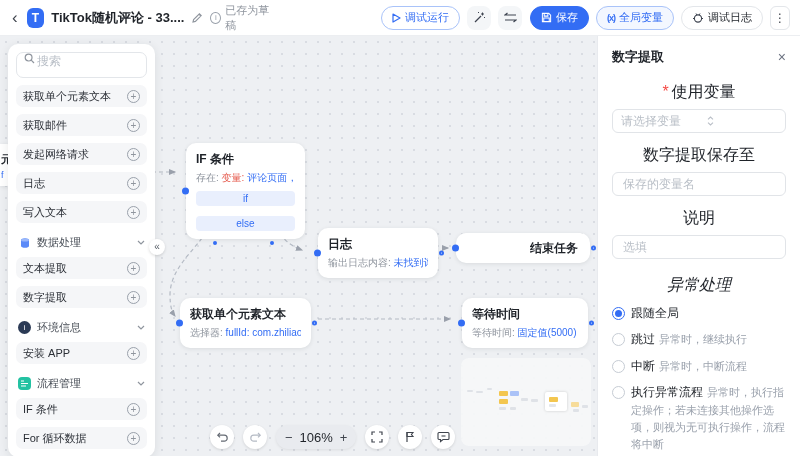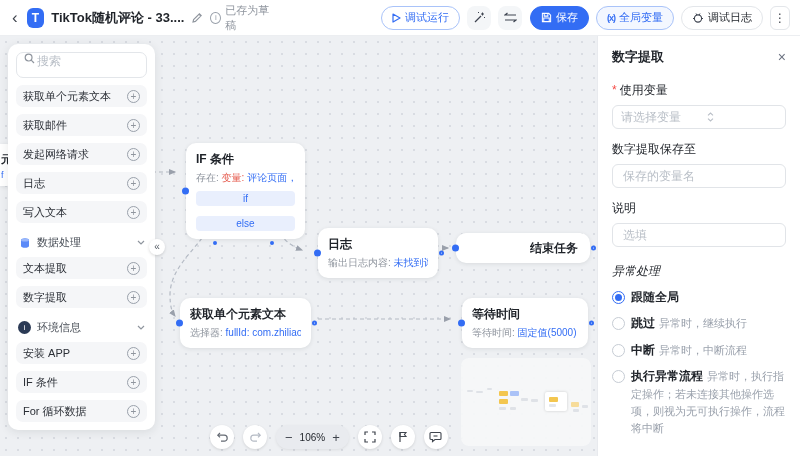--- a/index.html
+++ b/index.html
@@ -71,40 +71,40 @@
   
   .minimap{position:absolute;left:461px;top:322px;width:130px;height:88px;background:rgba(246,247,249,.92);border-radius:8px;z-index:1;}
   .mk{position:absolute;border-radius:1px;}
   .viewport{position:absolute;left:84px;top:34px;width:22px;height:19px;background:#fff;box-shadow:0 0 3px rgba(0,0,0,.18);border-radius:2px;}
 
   
   .toolbar{position:absolute;left:210px;top:389px;display:flex;align-items:center;gap:9px;z-index:4;}
   .circ{width:24px;height:24px;border-radius:50%;background:#fff;box-shadow:0 1px 3px rgba(0,0,0,.12);display:flex;align-items:center;justify-content:center;cursor:pointer;}
   .zoom-pill{height:24px;background:#e9ebef;border-radius:12px;display:flex;align-items:center;gap:7px;padding:0 9px;box-shadow:0 1px 3px rgba(0,0,0,.08);}
   .zsign{font-size:13px;color:#40454e;cursor:pointer;line-height:1;}
-  .zval{font-size:10px;color:#1f2329;}
+  .zval{font-size:13px;color:#1f2329;}
 
   
   .panel{width:203px;flex:none;background:#fff;border-left:1px solid #e8eaee;padding:12px 14px;overflow:hidden;}
   .panel-head{display:flex;align-items:center;justify-content:space-between;margin-bottom:16px;}
   .panel-title{font-size:13px;font-weight:bold;color:#1f2329;}
   .close{font-size:14px;color:#6b7280;cursor:pointer;line-height:1;}
-  .f-label{font-size:12px;color:#1f2329;margin-bottom:6px;}
+  .f-label{font-size:16px;color:#1f2329;margin-bottom:6px;text-align:center;}
   .star{color:#f54a45;margin-right:3px;}
   .f-group{margin-bottom:12px;}
   .sel,.inp{height:24px;border:1px solid #e1e4e8;border-radius:6px;width:100%;display:flex;align-items:center;padding:0 8px;font-size:12px;background:#fff;}
   .sel{cursor:pointer;gap:26px;}
   .ph{color:#b9bfc7;}
   .inp input{border:none;outline:none;width:100%;font-size:12px;font-family:inherit;background:transparent;color:#1f2329;}
   .inp input::placeholder{color:#b9bfc7;}
   .radio-row{display:flex;gap:6px;margin-top:9px;font-size:12px;line-height:1.45;cursor:pointer;}
   .radio{width:13px;height:13px;border-radius:50%;border:1px solid #c6ccd4;background:#fff;flex:none;margin-top:2px;position:relative;}
   .radio.sel2{border-color:#336df4;}
   .radio.sel2::after{content:"";position:absolute;inset:2px;border-radius:50%;background:#336df4;}
-  .r-label{color:#1f2329;font-weight:700;}
+  .r-label{color:#1f2329;font-weight:400;}
   .r-desc{color:#9aa1ac;font-size:11px;margin-left:4px;}
   .notify-row{display:flex;align-items:center;gap:4px;font-size:12px;color:#1f2329;margin:16px 0 8px 0;}
   svg{display:block;}
 </style>
 </head>
 <body>
 
 <div class="app">
 
   <header class="topbar">
@@ -373,20 +373,33 @@
             <svg width="8" height="5" viewBox="0 0 8 5">
                 <polyline points="1,1 4,4 7,1" fill="none" stroke="#8f959e" stroke-width="1.2"></polyline>
               </svg>
           </span>
         </div>
         <div class="p-item">
           <span>安装 APP</span>
           <span class="plus-c">+</span>
         </div>
 
+        <div class="p-section">
+          <span class="sec-ico flow">
+            <svg width="9" height="9" viewBox="0 0 9 9">
+                <path d="M1 2 h3 M1 4.5 h7 M1 7 h5" stroke="#fff" stroke-width="1.2"></path>
+              </svg>
+          </span>
+          <span>流程管理</span>
+          <span class="chev">
+            <svg width="8" height="5" viewBox="0 0 8 5">
+                <polyline points="1,1 4,4 7,1" fill="none" stroke="#8f959e" stroke-width="1.2"></polyline>
+              </svg>
+          </span>
+        </div>
         <div class="p-item">
           <span>IF 条件</span>
           <span class="plus-c">+</span>
         </div>
         <div class="p-item">
           <span>For 循环数据</span>
           <span class="plus-c">+</span>
         </div>
       </div>
 

